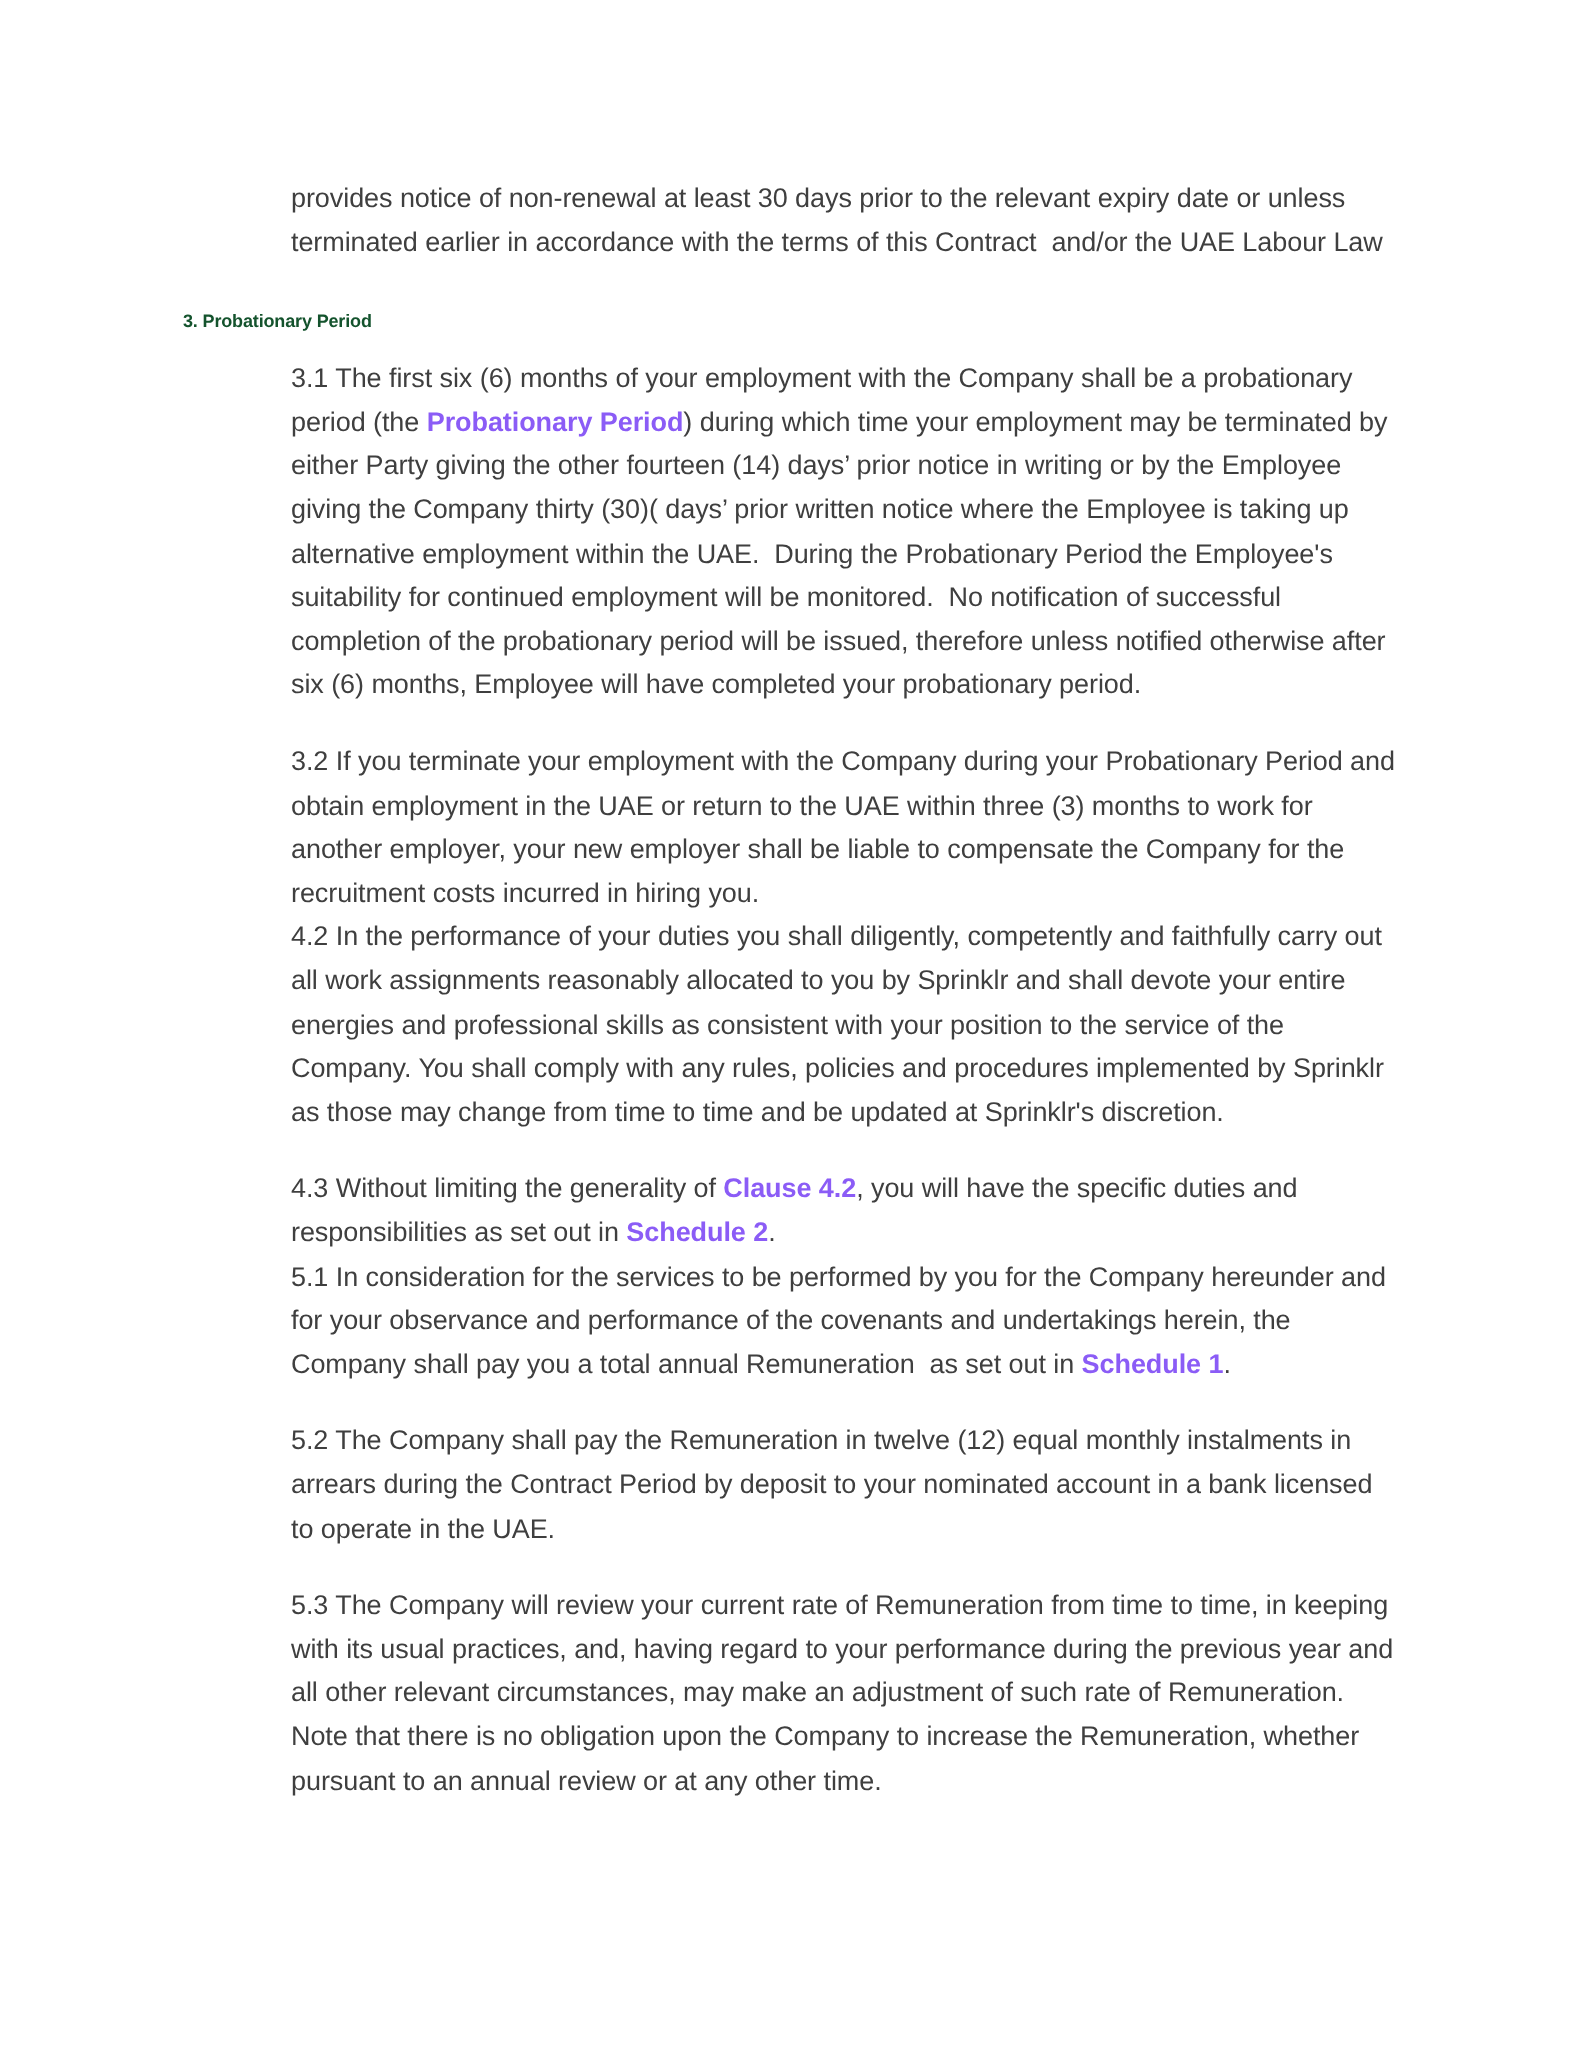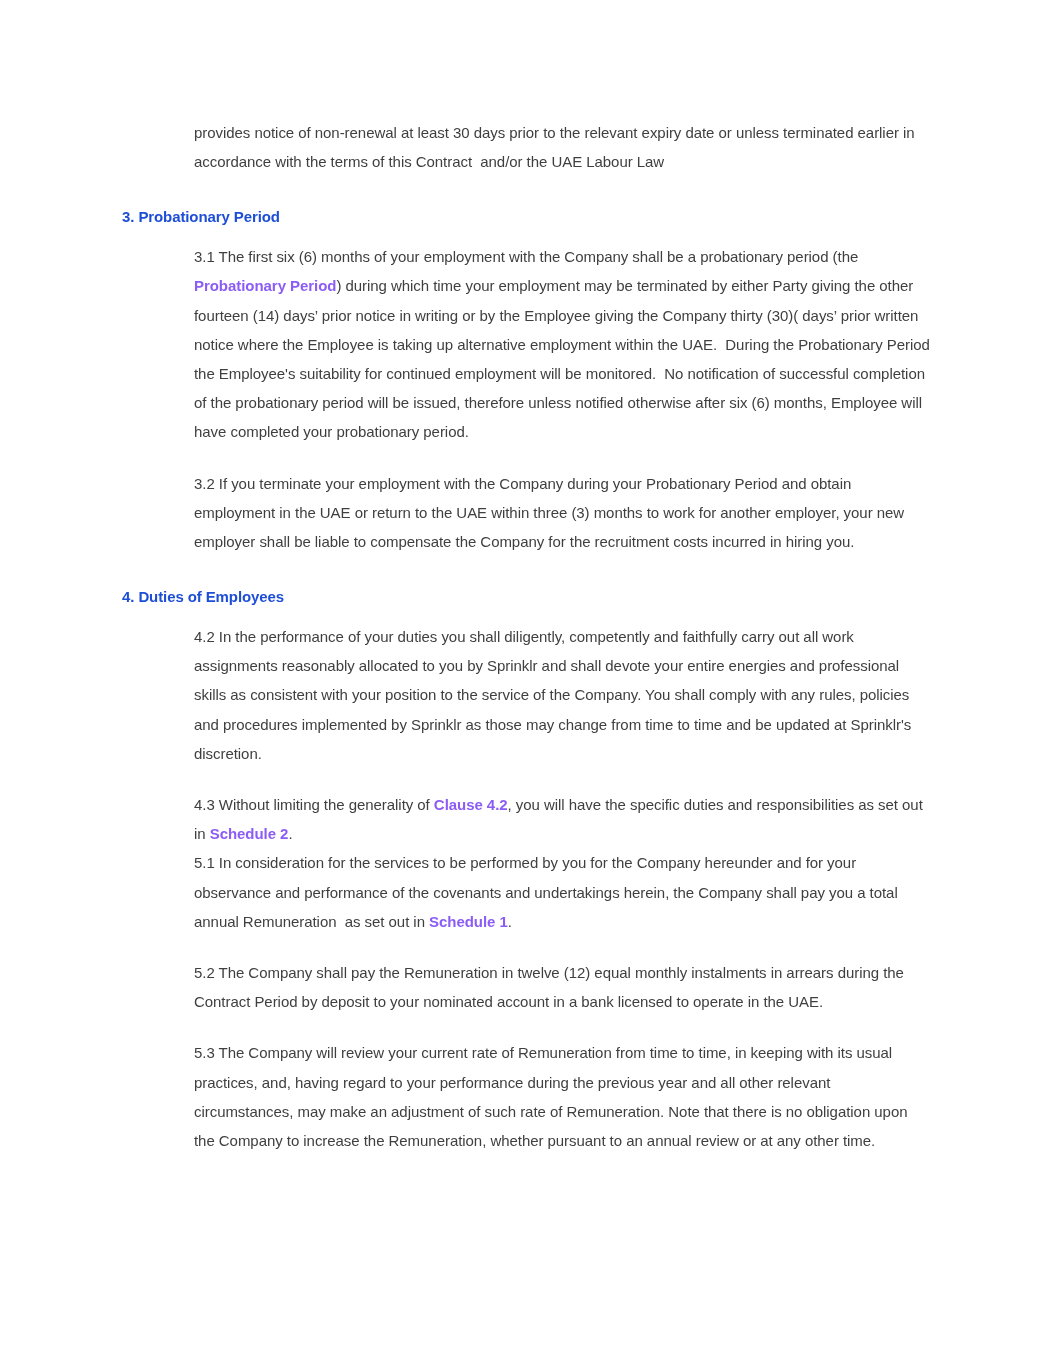--- a/index.html
+++ b/index.html
@@ -22,39 +22,39 @@
     box-sizing: border-box;
     overflow: hidden;
   }
   .content {
     position: absolute;
     left: 122px;
     top: 118px;
     width: 810px;
   }
   .heading {
-    font-size: 15px;
+    font-size: 12px;
     font-weight: bold;
-    color: #1d4ed8;
+    color: #14532d;
     letter-spacing: -0.1px;
     margin: 0;
     padding: 0;
     margin-top: 30px;
     margin-bottom: 14px;
     line-height: 1.45;
   }
   .heading:first-child {
     margin-top: 0;
   }
   .body-block {
     margin-left: 72px;
     width: 738px;
   }
   .para {
-    font-size: 15px;
+    font-size: 18px;
     line-height: 29.2px;
     color: #3f3f3f;
     margin: 0 0 22px 0;
     text-align: left;
     white-space: pre-wrap;
     letter-spacing: -0.05px;
   }
   .para:last-child {
     margin-bottom: 0;
   }
@@ -69,21 +69,20 @@
 <div class="page">
   <div class="content">
       <div class="body-block">
         <p class="para"><span>provides notice of non-renewal at least 30 days prior to the relevant expiry date or unless terminated earlier in accordance with the terms of this Contract  and/or the UAE Labour Law</span></p>
       </div>
       <div class="heading">3. Probationary Period</div>
       <div class="body-block">
         <p class="para"><span>3.1 The first six (6) months of your employment with the Company shall be a probationary period (the </span><b>Probationary Period</b><span>) during which time your employment may be terminated by either Party giving the other fourteen (14) days’ prior notice in writing or by the Employee giving the Company thirty (30)( days’ prior written notice where the Employee is taking up alternative employment within the UAE.  During the Probationary Period the Employee's suitability for continued employment will be monitored.  No notification of successful completion of the probationary period will be issued, therefore unless notified otherwise after six (6) months, Employee will have completed your probationary period.</span></p>
         <p class="para"><span>3.2 If you terminate your employment with the Company during your Probationary Period and obtain employment in the UAE or return to the UAE within three (3) months to work for another employer, your new employer shall be liable to compensate the Company for the recruitment costs incurred in hiring you.</span></p>
       </div>
-      <div class="heading">4. Duties of Employees</div>
       <div class="body-block">
         <p class="para"><span>4.2 In the performance of your duties you shall diligently, competently and faithfully carry out all work assignments reasonably allocated to you by Sprinklr and shall devote your entire energies and professional skills as consistent with your position to the service of the Company. You shall comply with any rules, policies and procedures implemented by Sprinklr as those may change from time to time and be updated at Sprinklr's discretion.</span></p>
         <p class="para"><span>4.3 Without limiting the generality of </span><b>Clause 4.2</b><span>, you will have the specific duties and responsibilities as set out in </span><b>Schedule 2</b><span>.</span></p>
       </div>
       <div class="body-block">
         <p class="para"><span>5.1 In consideration for the services to be performed by you for the Company hereunder and for your observance and performance of the covenants and undertakings herein, the Company shall pay you a total annual Remuneration  as set out in </span><b>Schedule 1</b><span>.</span></p>
         <p class="para"><span>5.2 The Company shall pay the Remuneration in twelve (12) equal monthly instalments in arrears during the Contract Period by deposit to your nominated account in a bank licensed to operate in the UAE.</span></p>
         <p class="para"><span>5.3 The Company will review your current rate of Remuneration from time to time, in keeping with its usual practices, and, having regard to your performance during the previous year and all other relevant circumstances, may make an adjustment of such rate of Remuneration. Note that there is no obligation upon the Company to increase the Remuneration, whether pursuant to an annual review or at any other time.</span></p>
       </div>
     </div>

